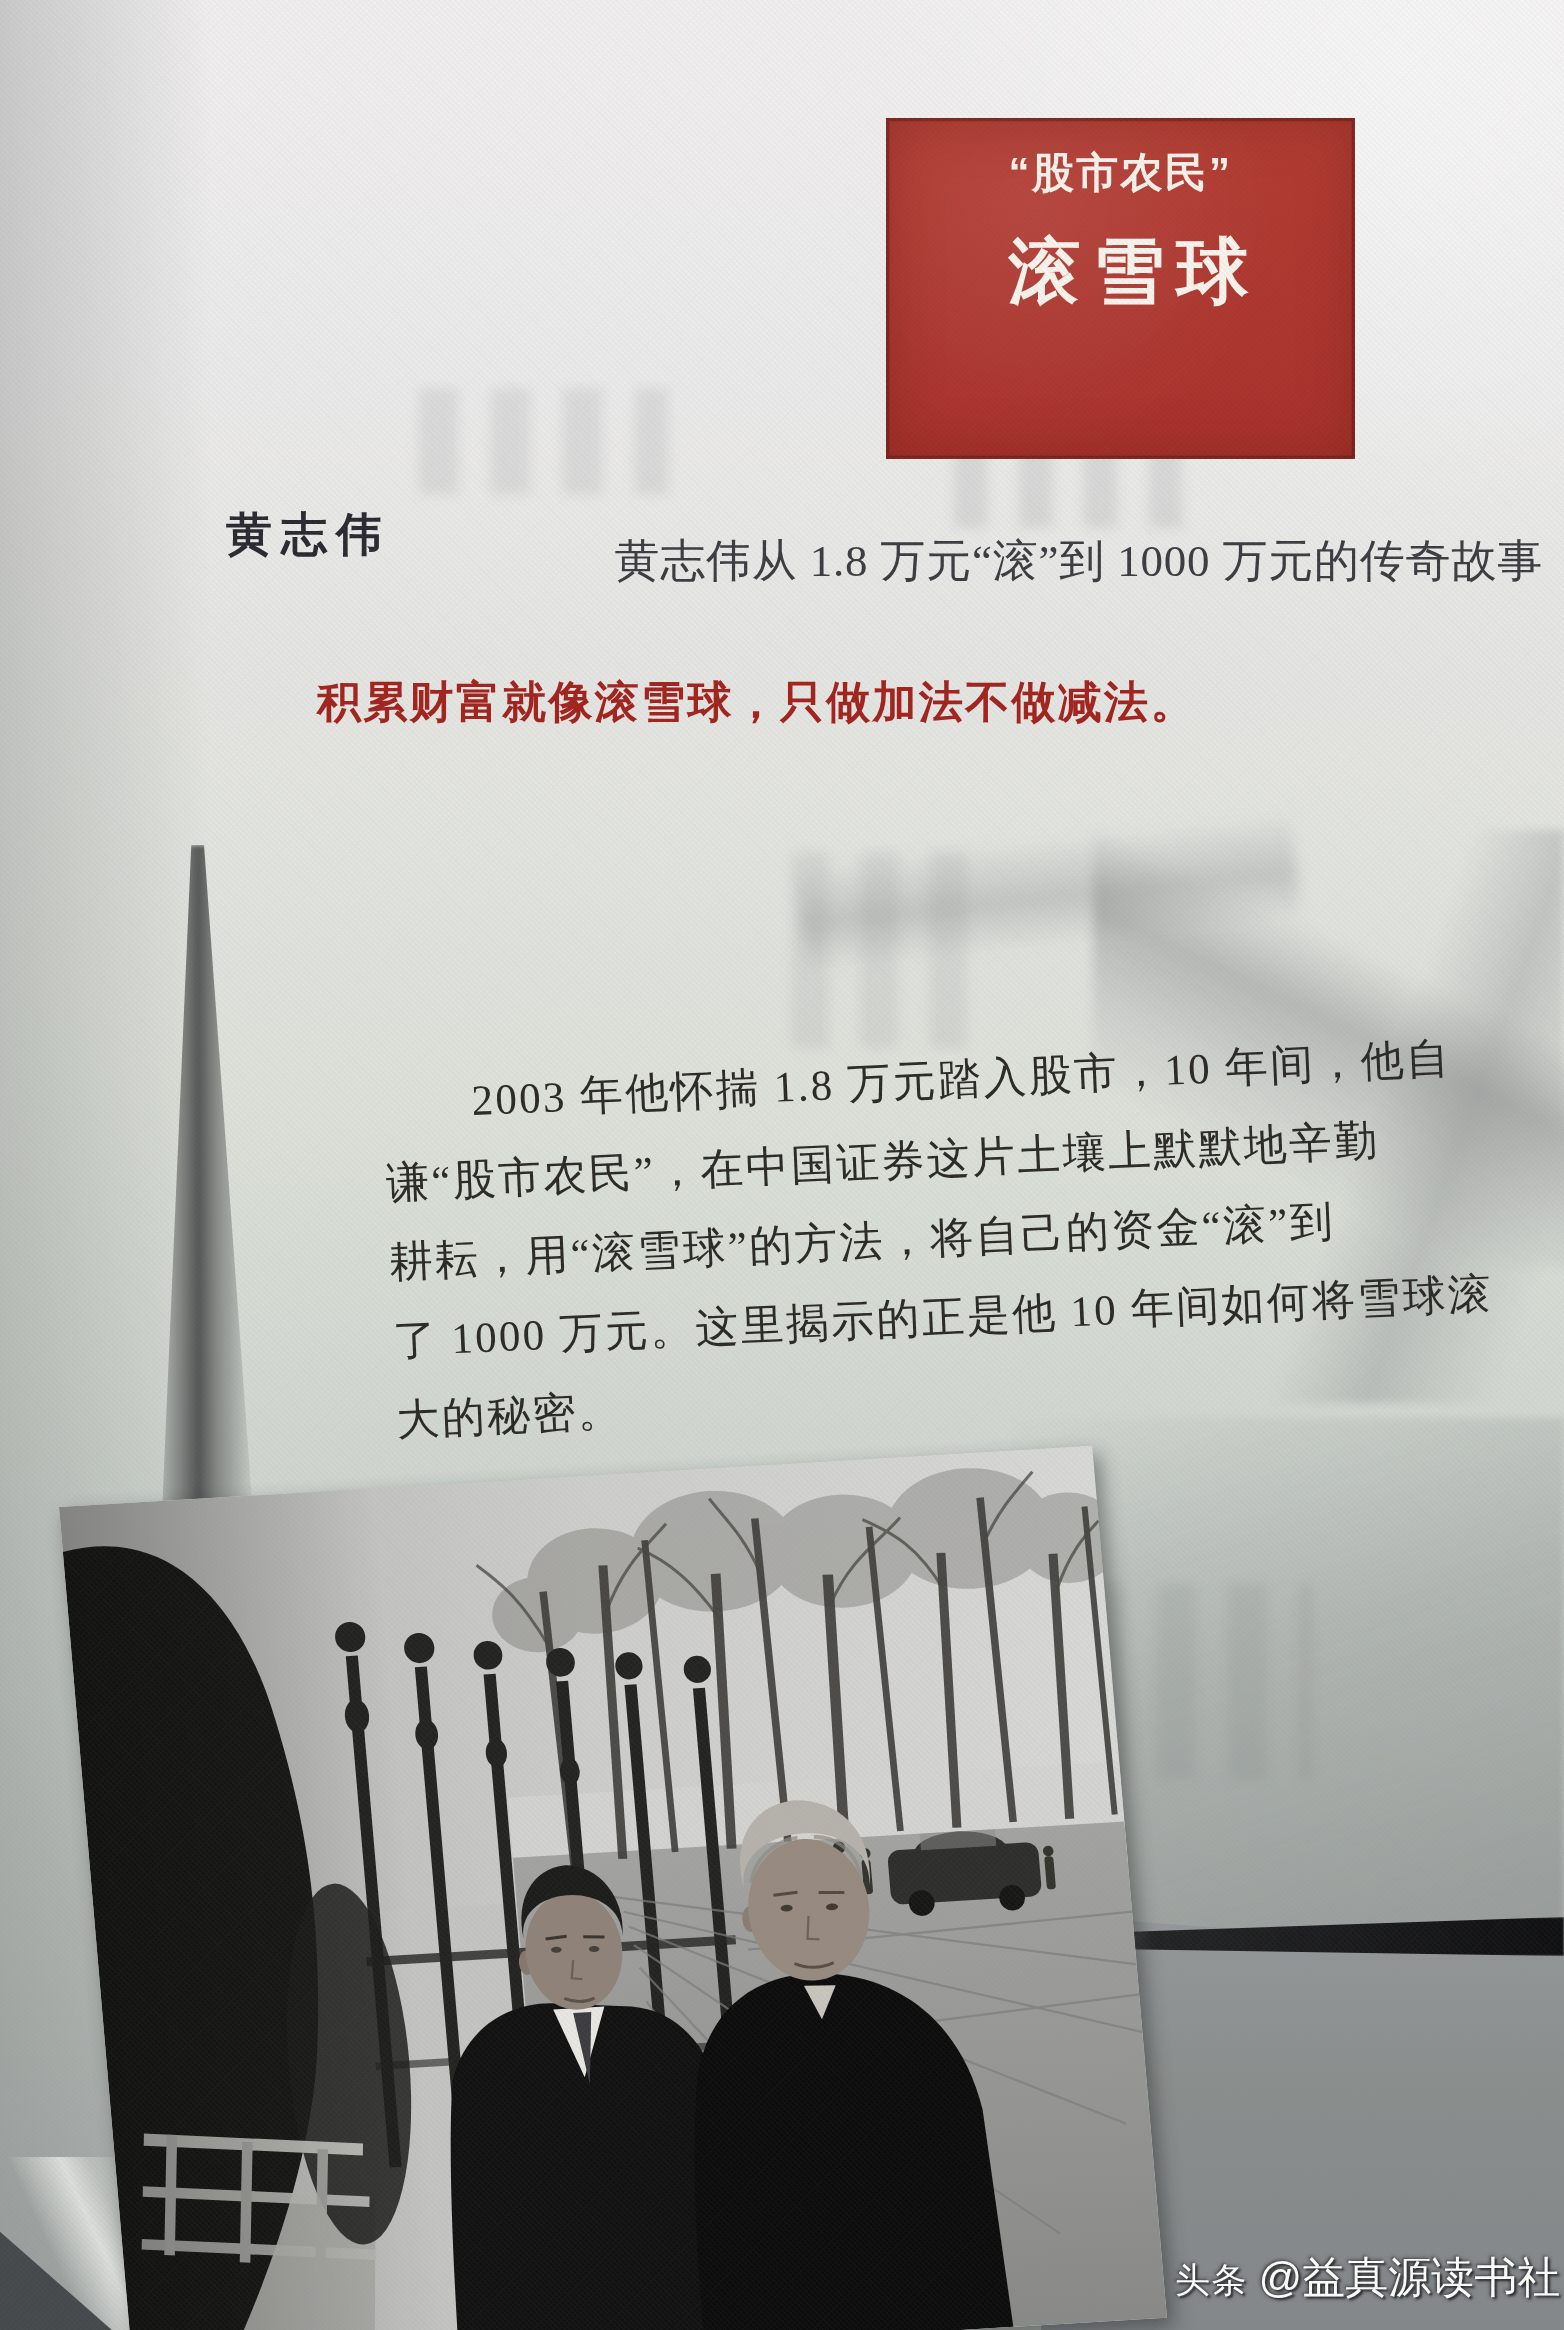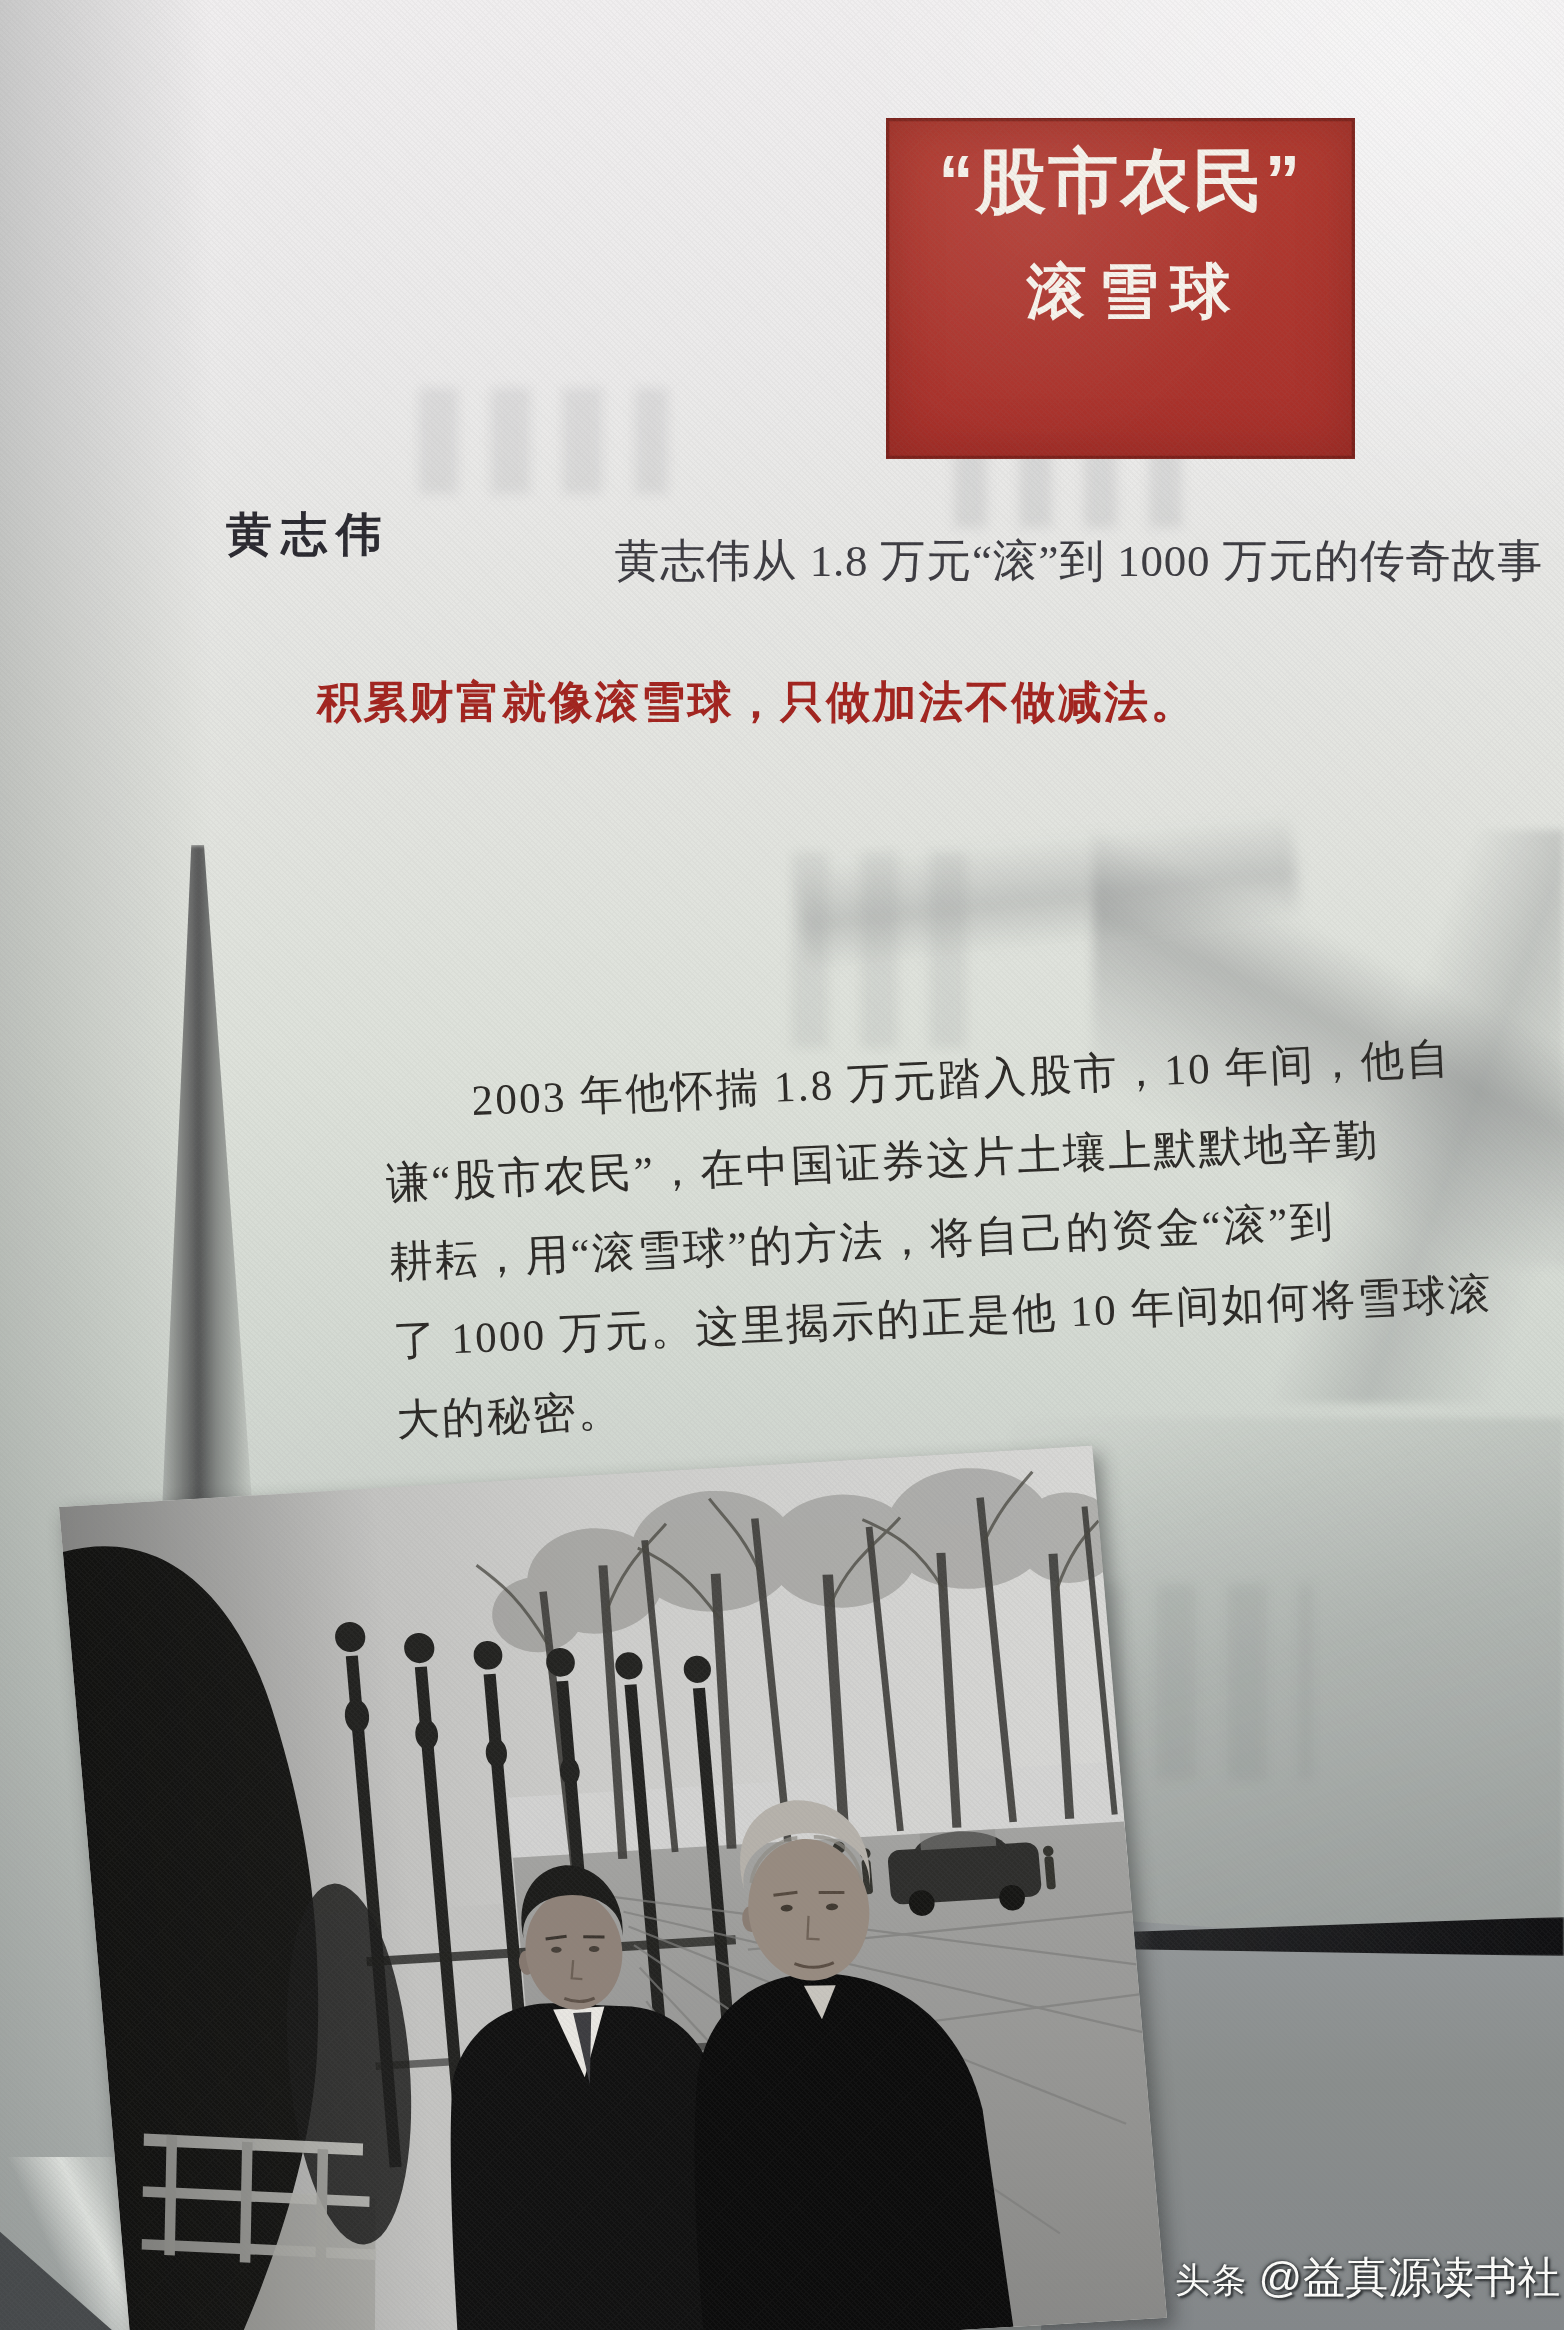--- a/index.html
+++ b/index.html
@@ -35,22 +35,22 @@
   #ghost4{left:1086px;top:1584px;width:226px;height:196px;
     background:repeating-linear-gradient(90deg,rgba(110,114,114,.12) 0 38px,rgba(0,0,0,0) 38px 71px);}
   #grain{left:0;top:0;width:1564px;height:2330px;opacity:.05;pointer-events:none;
     background:repeating-linear-gradient(45deg,#888 0 1.5px,transparent 1.5px 3.8px),repeating-linear-gradient(-45deg,#999 0 0.8px,transparent 0.8px 4.5px);}
 
   
   #red-box{left:886px;top:118px;width:469px;height:341px;
     background:radial-gradient(circle at 32% 28%,rgba(255,255,255,.07),rgba(0,0,0,0) 60%),linear-gradient(#b23b31,#a8302a);
     box-shadow:inset 0 0 0 2.3px rgba(86,20,16,.45),inset 0 0 53px rgba(96,24,18,.35);
     border:1.5px solid rgba(66,18,14,.45);box-sizing:border-box;text-align:center;}
-  #red-box-line1{margin-top:16px;color:#f5f1ea;font-size:70px;font-weight:700;letter-spacing:2.3px;}
-  #red-box-line2{margin-top:22.6px;color:#f7f3ec;font-size:60px;font-weight:800;letter-spacing:12px;padding-left:28px;}
+  #red-box-line1{margin-top:26px;color:#f5f1ea;font-size:42px;font-weight:700;letter-spacing:2.3px;}
+  #red-box-line2{margin-top:22.6px;color:#f7f3ec;font-size:72px;font-weight:800;letter-spacing:12px;padding-left:28px;}
   #author{left:226px;top:504px;font-size:46px;font-weight:700;color:#2a2930;letter-spacing:9px;}
   #subtitle{right:21px;top:531px;font-size:45px;color:#3c3b41;letter-spacing:0.8px;
     font-family:"Liberation Serif",serif;white-space:nowrap;}
   #slogan{left:317px;top:673px;font-size:44px;font-weight:800;color:#a2231e;letter-spacing:2.3px;
     font-family:"Liberation Serif",serif;white-space:nowrap;}
 
   
   #paragraph{left:381px;top:1065px;width:1282px;transform:rotate(-2.5deg);transform-origin:left top;
     font-family:"Liberation Serif",serif;color:#2b2926;font-size:43px;line-height:79px;letter-spacing:2.3px;}
   #paragraph .pline{white-space:nowrap;}

